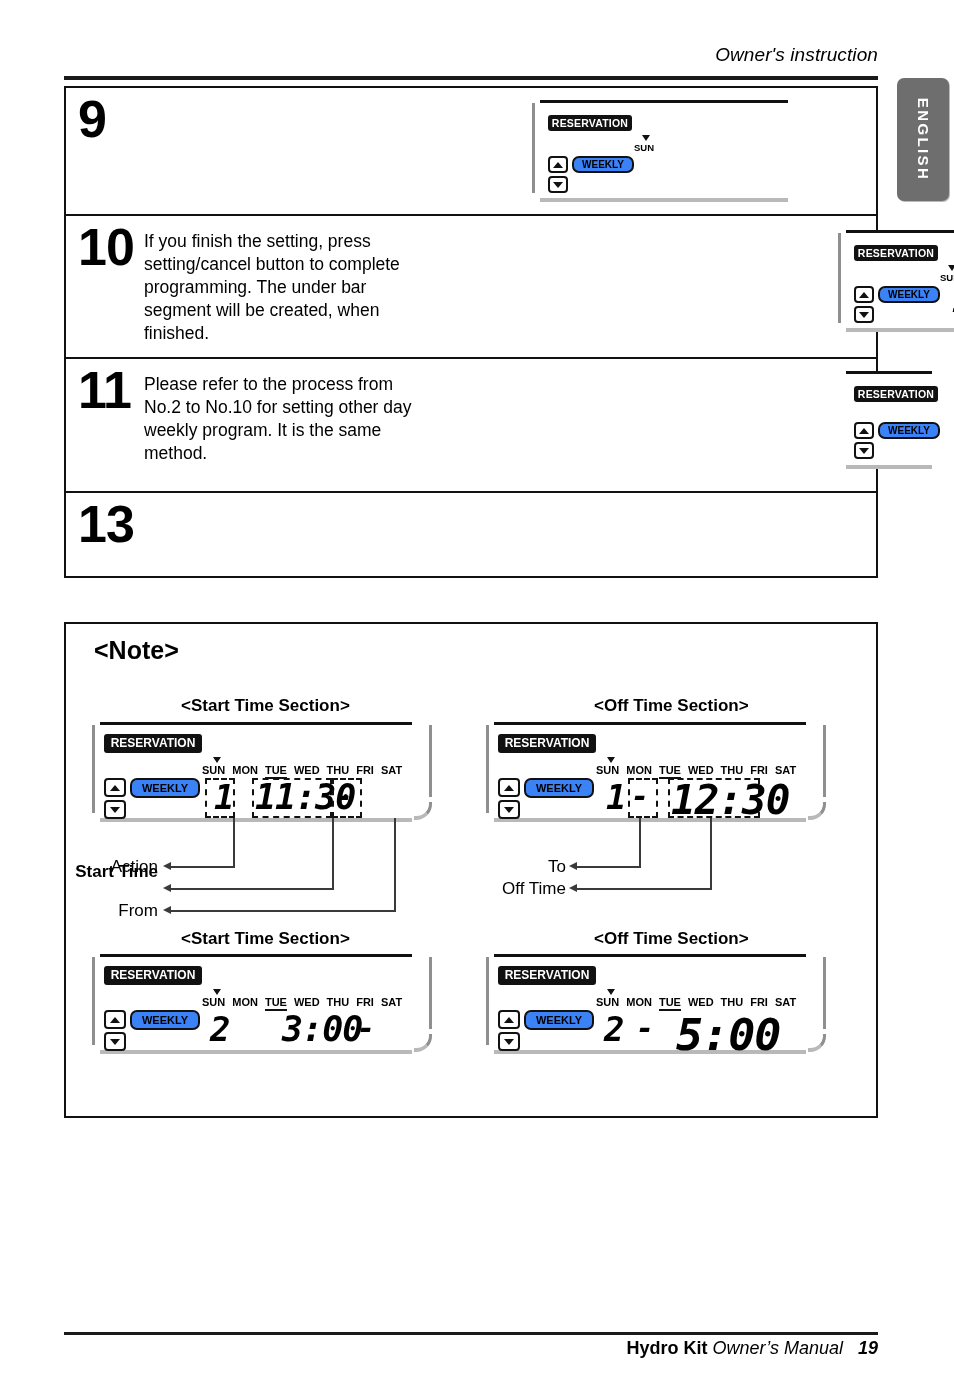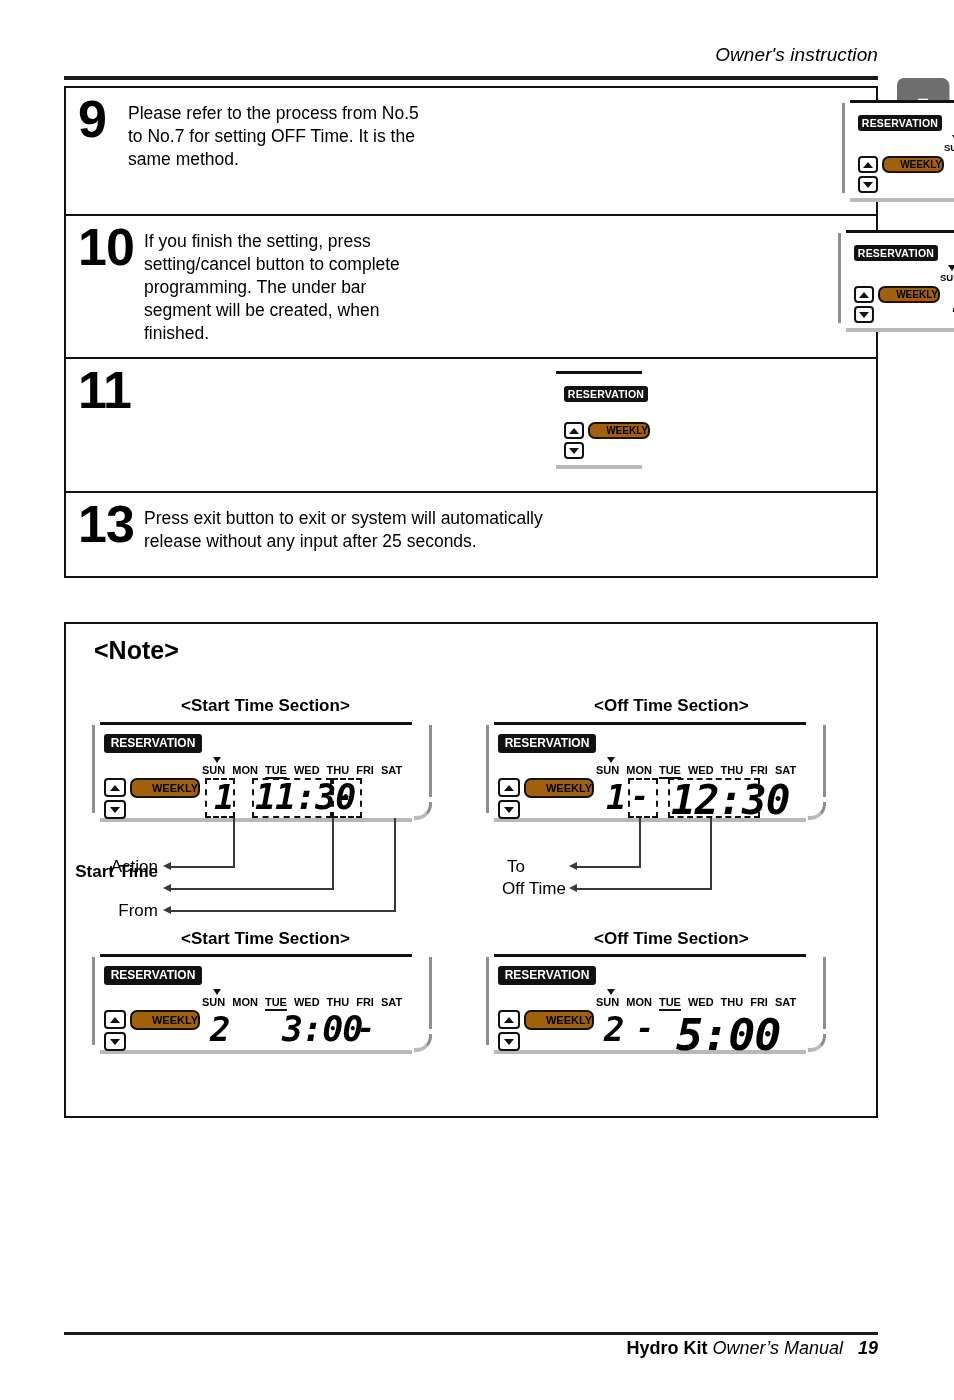--- a/index.html
+++ b/index.html
@@ -113,23 +113,23 @@
     background: #111; color: #fff;
     font-weight: bold;
     text-align: center;
     border-radius: 3px;
     white-space: nowrap;
   }
   .btn-weekly {
     position: absolute;
     border: 2px solid #111;
     border-radius: 7px;
-    text-align: right;
+    text-align: center;
     font-weight: bold;
-    background: #a16207;
+    background: #3b82f6;
     white-space: nowrap;
   }
   .btn-arrow {
     position: absolute;
     border: 2px solid #111;
     border-radius: 4px;
     background: #fff;
     display: flex; align-items: center; justify-content: center;
   }
   .chev {
@@ -250,21 +250,20 @@
   <div class="hdr-rule"></div>
 
   <div class="lang-tab">
     <span>ENGLISH</span>
   </div>
 
   <div class="steps-frame">
 
     <div class="step-row" style="height:128px;">
       <div class="step-num n1">9</div>
-      <div class="step-text" style="width:310px;">Please refer to the process from No.5 to No.7 for setting OFF Time. It is the same method.</div>
 
       <div class="lcd step-art" style="left:404px; top:12px; width:270px; height:102px;">
         <div class="lcd-top" style="width:248px;"></div>
         <div class="lcd-left" style="height:90px;"></div>
 
         <div class="lcd-bot" style="width:248px;"></div>
 
         <div class="badge-res" style="left:16px; top:15px; width:84px; height:16px; line-height:16px; font-size:10.5px; letter-spacing:.2px;">RESERVATION</div>
 
         <div class="sun-caret" style="left:110px; top:35px;"></div>
@@ -311,40 +310,40 @@
         <div class="btn-weekly" style="left:40px; top:56px; width:62px; height:17px; line-height:14px; font-size:10px;">WEEKLY</div>
 
         <div class="seg" style="left:114px; top:56px; font-size:31px;">1</div>
 
       </div>
 
     </div>
 
     <div class="step-row" style="height:134px;">
       <div class="step-num n2">11</div>
+      <div class="step-text" style="width:290px;">Please refer to the process from No.2 to No.10 for setting other day weekly program. It is the same method.</div>
 
       <div class="lcd step-art" style="left:404px; top:12px; width:100px; height:98px;">
         <div class="lcd-top" style="width:86px;"></div>
         <div class="lcd-bot" style="width:86px;"></div>
 
         <div class="badge-res" style="left:16px; top:15px; width:84px; height:16px; line-height:16px; font-size:10.5px; letter-spacing:.2px;">RESERVATION</div>
 
         <div class="btn-arrow" style="left:16px; top:51px; width:20px; height:17px;">
           <i class="chev chev-up"></i>
         </div>
         <div class="btn-arrow" style="left:16px; top:71px; width:20px; height:17px;">
           <i class="chev chev-dn"></i>
         </div>
         <div class="btn-weekly" style="left:40px; top:51px; width:62px; height:17px; line-height:14px; font-size:10px;">WEEKLY</div>
       </div>
     </div>
 
     <div class="step-row last" style="height:83px;">
       <div class="step-num n2">13</div>
-      <div class="step-text" style="width:440px;">Press exit button to exit or system will automatically release without any input after 25 seconds.</div>
 
     </div>
   </div>
 
   <div class="note-frame">
     <div class="note-title">&lt;Note&gt;</div>
 
     <div class="sec-title" style="left:115px; top:72px;">&lt;Start Time Section&gt;</div>
 
     <div class="lcd" style="position:absolute; left:26px; top:98px; width:340px; height:100px;">
@@ -435,21 +434,21 @@
       <div class="dashbox" style="left:142px; top:56px; width:30px; height:40px;"></div>
       <div class="seg" style="left:145px; top:60px; font-size:30px;">-</div>
 
       <div class="dashbox" style="left:182px; top:56px; width:92px; height:40px;"></div>
       <div class="seg" style="left:185px; top:58px; font-size:41px;">12:30</div>
     </div>
 
     <div class="lead" style="left:573px; top:194px; width:2px; height:50px;"></div>
     <div class="lead" style="left:510px; top:242px; width:65px; height:2px;"></div>
     <div class="arrow-l" style="left:503px; top:238px;"></div>
-    <div class="callout" style="left:400px; top:233px; width:100px;text-align:center;">To</div>
+    <div class="callout" style="left:400px; top:233px; width:100px;">To</div>
 
     <div class="lead" style="left:644px; top:194px; width:2px; height:72px;"></div>
     <div class="lead" style="left:510px; top:264px; width:136px; height:2px;"></div>
     <div class="arrow-l" style="left:503px; top:260px;"></div>
     <div class="callout" style="left:400px; top:255px; width:100px;">Off Time</div>
 
     <div class="sec-title" style="left:115px; top:305px;">&lt;Start Time Section&gt;</div>
 
     <div class="lcd" style="position:absolute; left:26px; top:330px; width:340px; height:100px;">
       <div class="lcd-top" style="width:312px;"></div>

